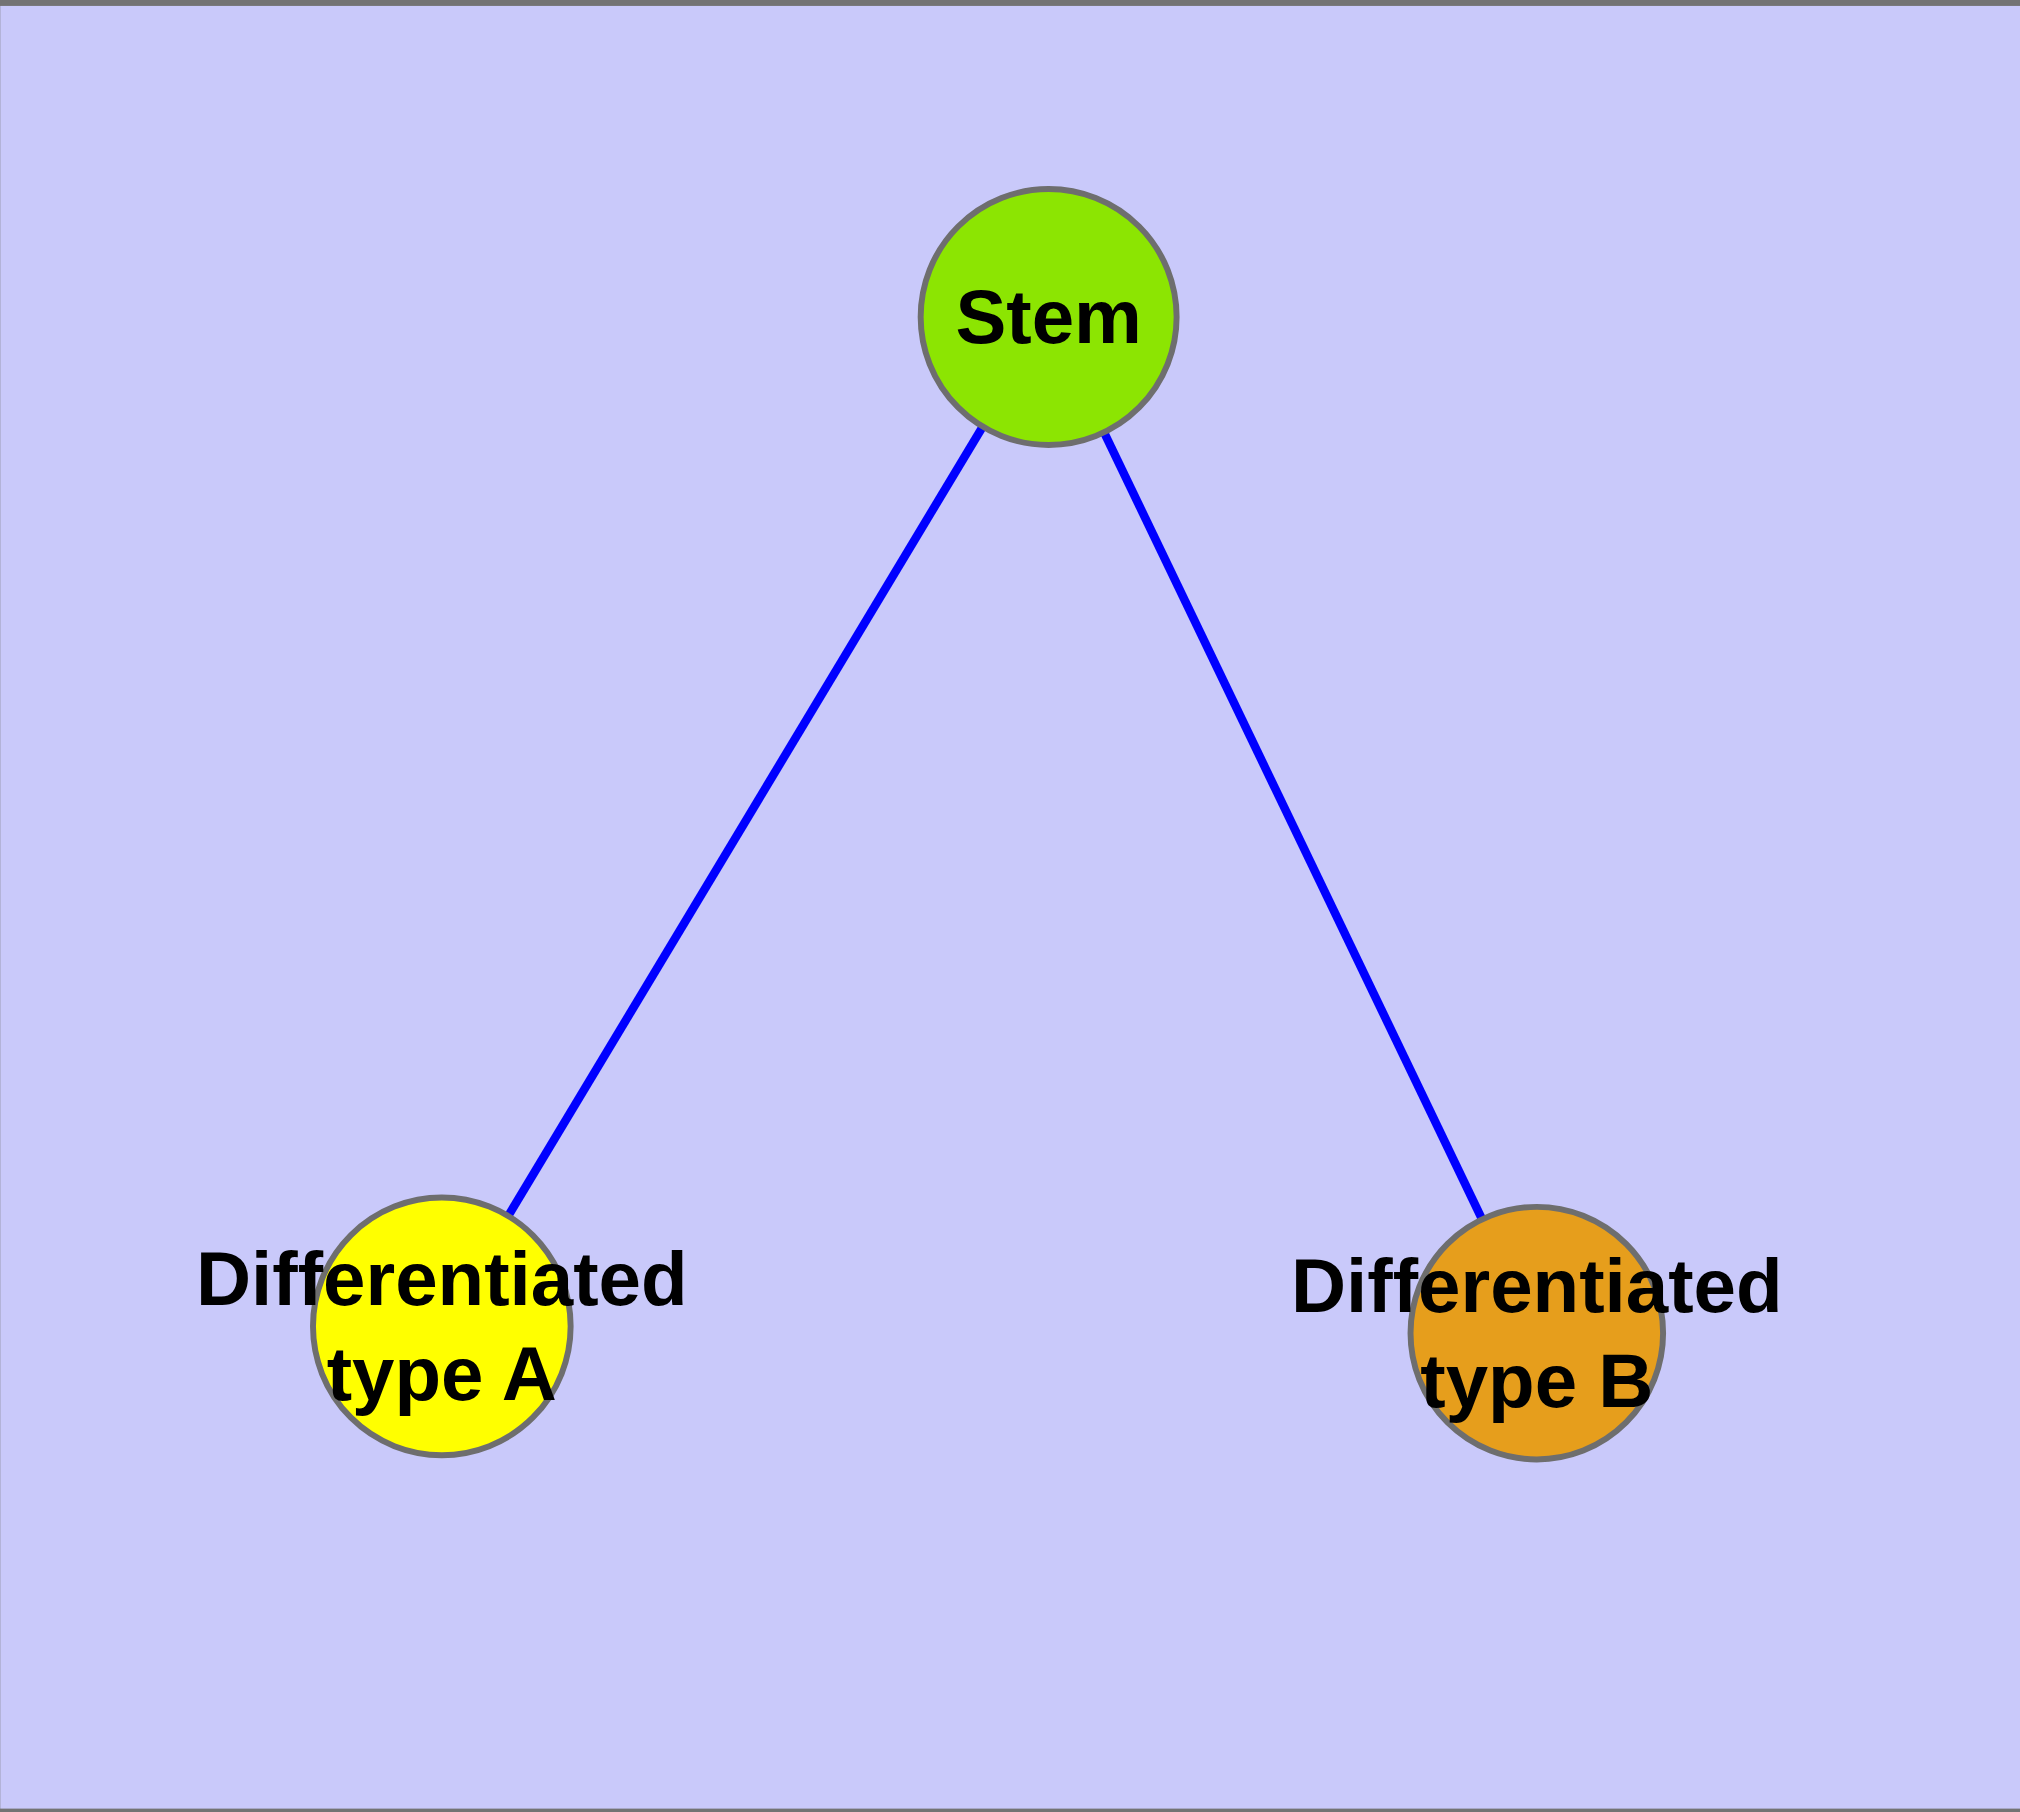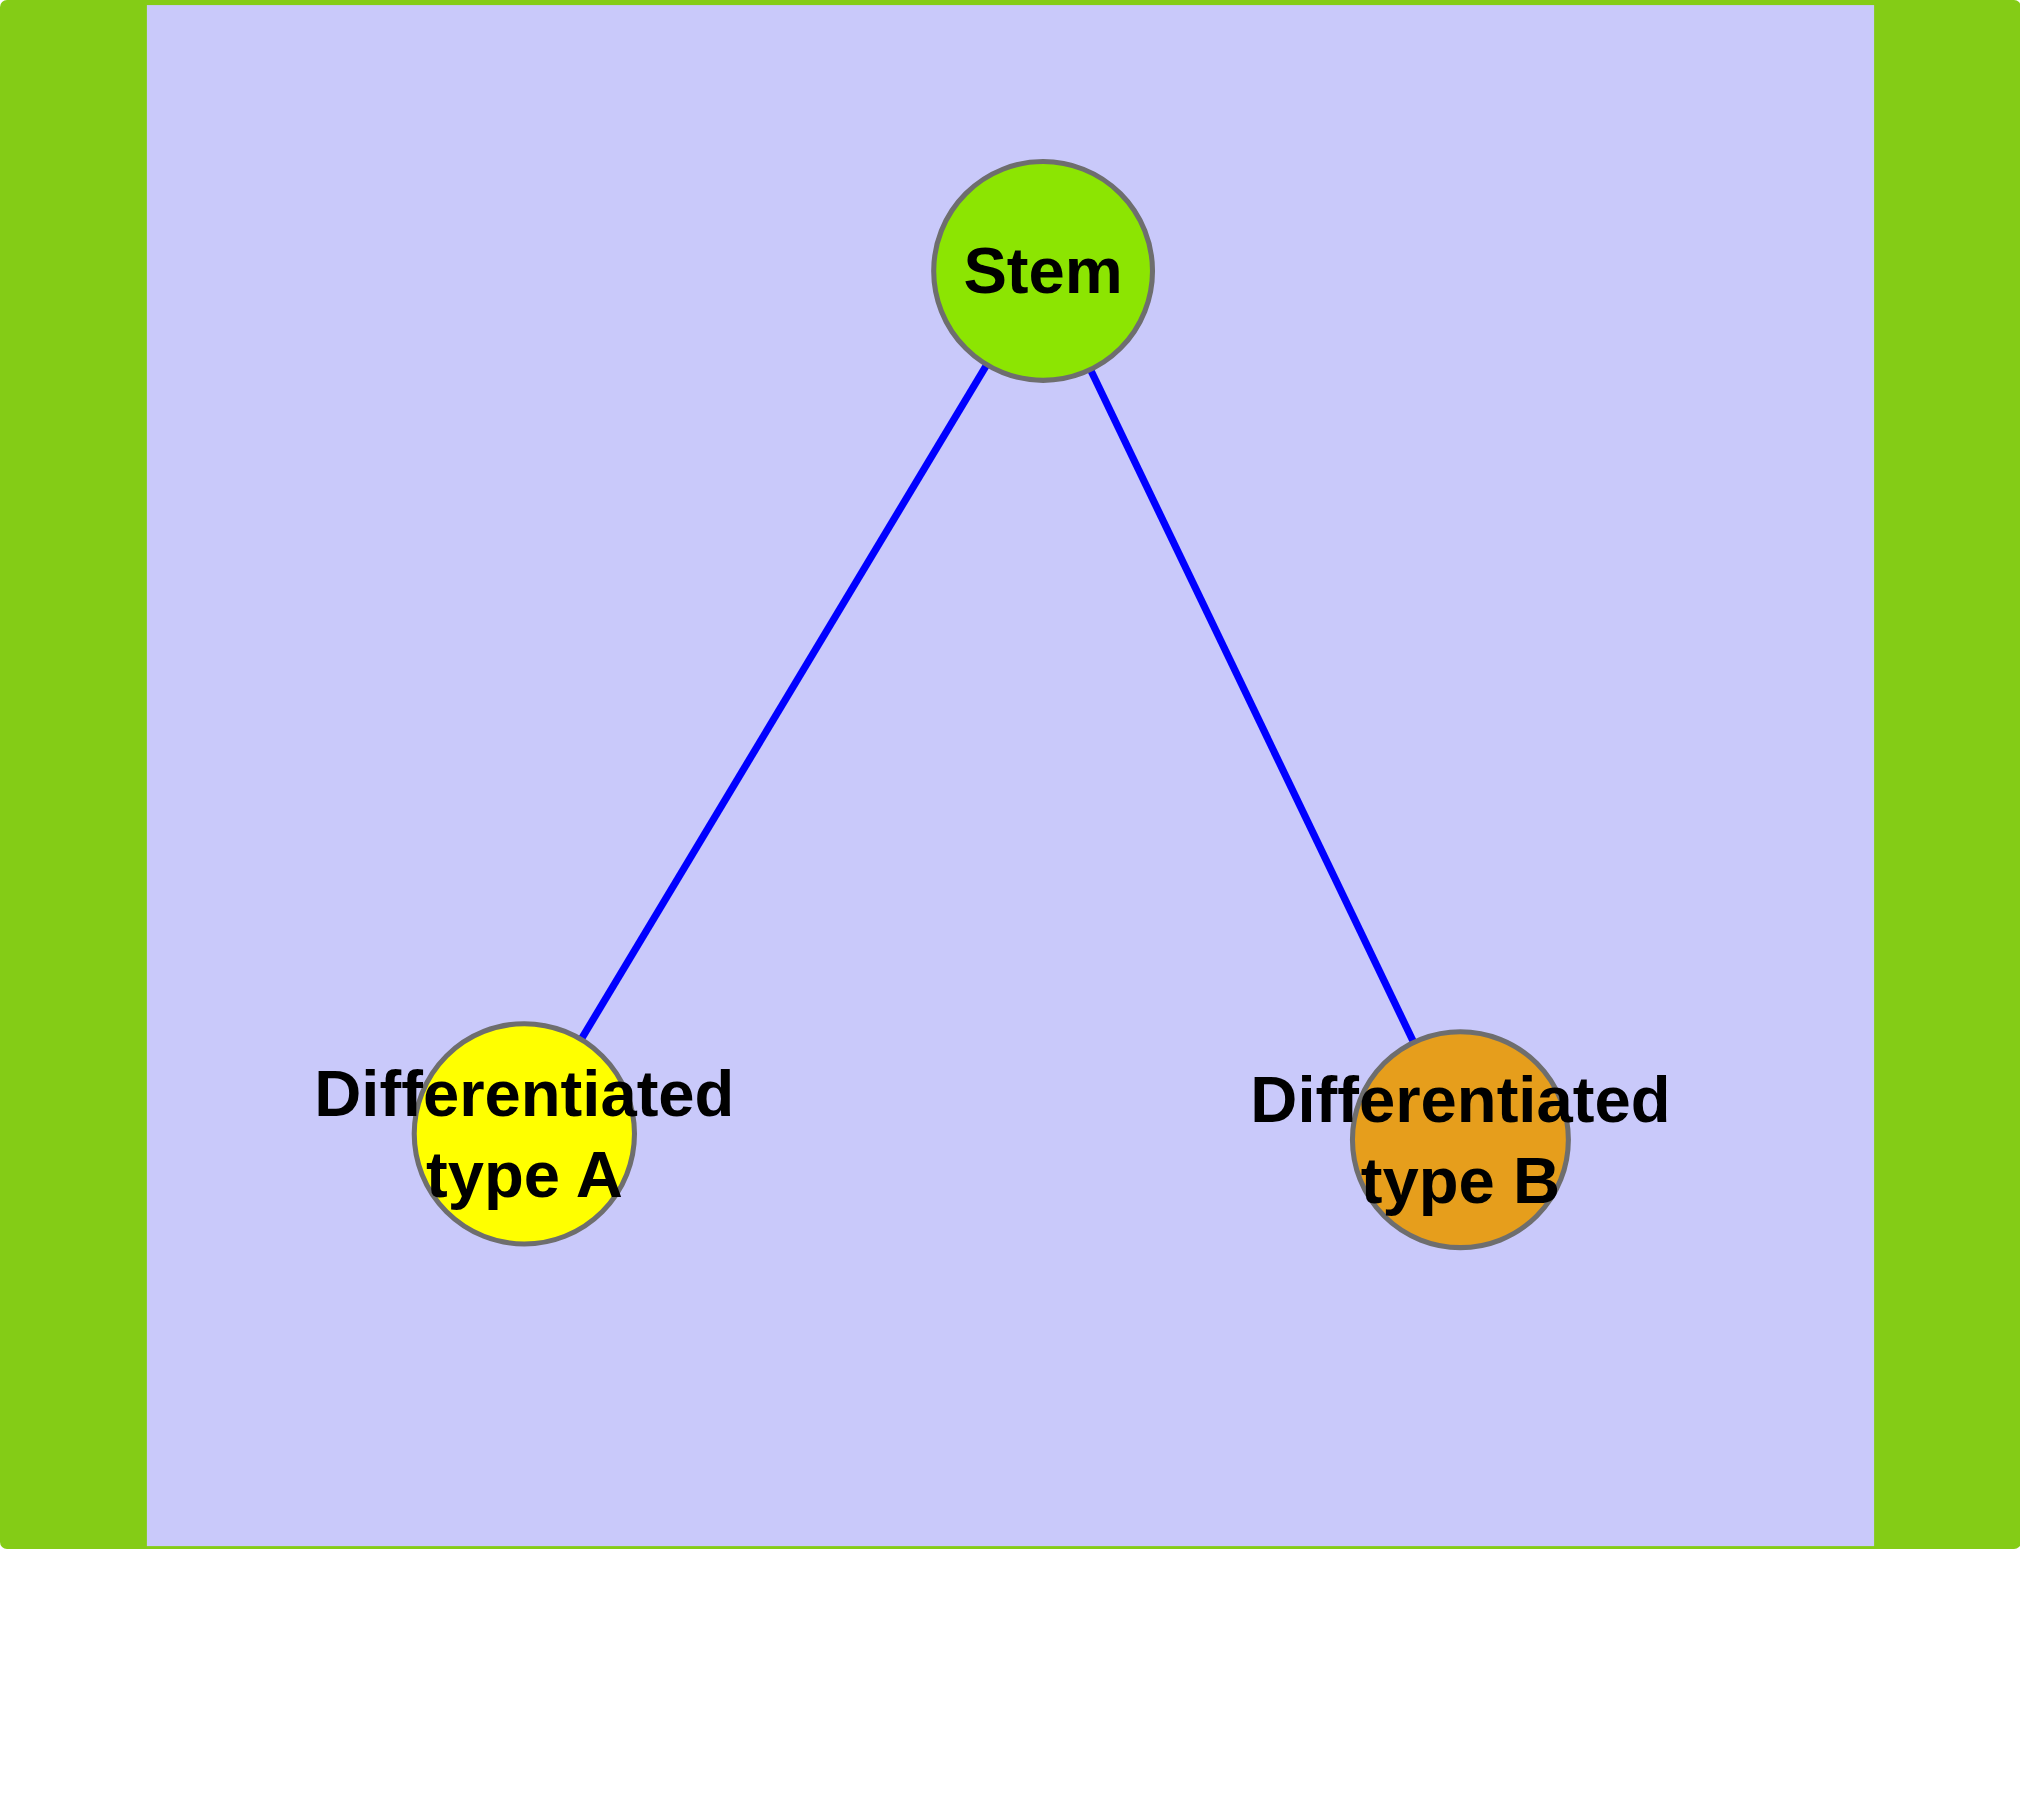--- a/index.html
+++ b/index.html
@@ -3,24 +3,23 @@
 <meta charset="utf-8">
 <style>
   html, body {
     margin: 0;
     padding: 0;
     background: #ffffff;
   }
   .stage {
     position: relative;
     width: 2021px;
-    height: 1549px;
-    background: #84cc16;
+    height: 1812px;
+    background: #737373;
     overflow: hidden;
-    border-radius: 7px;
   }
   .graph-svg {
     position: absolute;
     inset: 0;
     width: 100%;
     height: 100%;
     display: block;
   }
   .edge-line {
     stroke-width: 10px;

